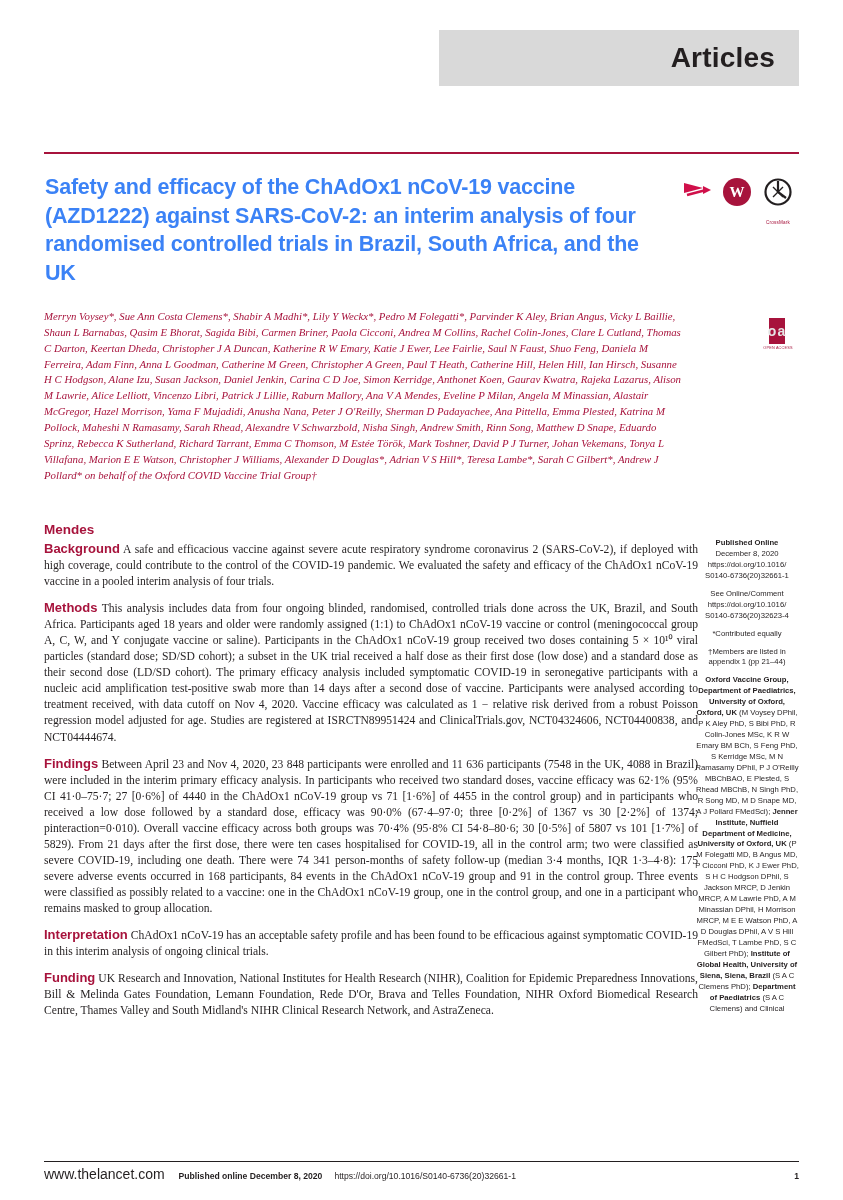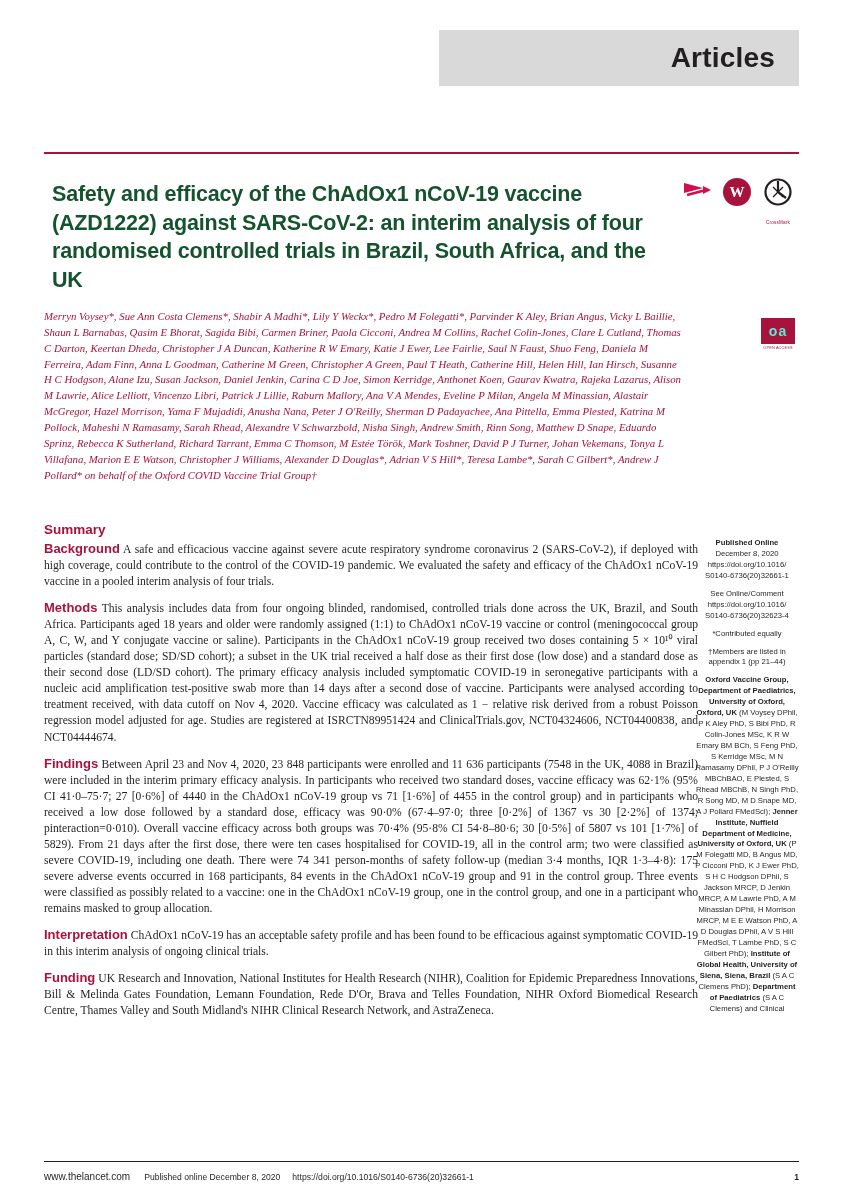--- a/index.html
+++ b/index.html
@@ -59,22 +59,22 @@
     position: absolute;
     left: 44px;
     top: 172px;
     width: 610px;
   }
   .title {
     font-family: "Liberation Sans", sans-serif;
     font-weight: bold;
     font-size: 21.5px;
     line-height: 1.33;
-    color: #14532d;
-    margin: 8px;
+    color: #3b82f6;
+    margin: 1px;
     letter-spacing: -0.2px;
   }
 
   
   .mark-row {
     position: absolute;
     top: 178px;
     right: 48px;
     display: flex;
     align-items: flex-start;
@@ -108,28 +108,29 @@
     margin-top: 1px;
   }
   .oa-badge {
     position: absolute;
     right: 48px;
     top: 318px;
     width: 34px;
     text-align: center;
   }
   .oa-box {
-    width: 34px; height: 26px;
+    width: 16px; height: 26px;
     background: #a7133c;
-    color: #5eead4;
+    color: #e5e5e5;
     font-family: "Liberation Sans", sans-serif;
     font-weight: bold;
     font-size: 14px;
     display:flex; align-items:center; justify-content:center;
     letter-spacing: 1px;
+    margin-left: 8px;
   }
   .oa-caption {
     font-family: "Liberation Sans", sans-serif;
     font-size: 3.8px;
     color: #a7133c;
     margin-top: 1.5px;
     letter-spacing: 0.2px;
   }
 
   
@@ -206,22 +207,22 @@
     position: absolute;
     left: 44px;
     right: 44px;
     bottom: 18px;
     display: flex;
     align-items: baseline;
     font-family: "Liberation Sans", sans-serif;
     font-size: 8.6px;
     color: #231f20;
   }
-  .footer .site { font-size: 10px; }
-  .footer .mid { margin-left: 14px; font-weight: normal; }
+  .footer .site { font-size: 14px; }
+  .footer .mid { margin-left: 14px; font-weight: bold; }
   .footer .doi { margin-left: 12px; font-weight: normal; }
   .footer .pagenum { margin-left: auto; font-weight: bold; }
 </style>
 </head>
 <body>
 
 <div class="page">
 
   <div class="header-bar">
     <span class="label">Articles</span>
@@ -254,21 +255,21 @@
     </span>
   </div>
 
   <div class="oa-badge">
     <div class="oa-box">oa</div>
     <div class="oa-caption">OPEN ACCESS</div>
   </div>
 
   <div class="authors">Merryn Voysey*, Sue Ann Costa Clemens*, Shabir A Madhi*, Lily Y Weckx*, Pedro M Folegatti*, Parvinder K Aley, Brian Angus, Vicky L Baillie, Shaun L Barnabas, Qasim E Bhorat, Sagida Bibi, Carmen Briner, Paola Cicconi, Andrea M Collins, Rachel Colin-Jones, Clare L Cutland, Thomas C Darton, Keertan Dheda, Christopher J A Duncan, Katherine R W Emary, Katie J Ewer, Lee Fairlie, Saul N Faust, Shuo Feng, Daniela M Ferreira, Adam Finn, Anna L Goodman, Catherine M Green, Christopher A Green, Paul T Heath, Catherine Hill, Helen Hill, Ian Hirsch, Susanne H C Hodgson, Alane Izu, Susan Jackson, Daniel Jenkin, Carina C D Joe, Simon Kerridge, Anthonet Koen, Gaurav Kwatra, Rajeka Lazarus, Alison M Lawrie, Alice Lelliott, Vincenzo Libri, Patrick J Lillie, Raburn Mallory, Ana V A Mendes, Eveline P Milan, Angela M Minassian, Alastair McGregor, Hazel Morrison, Yama F Mujadidi, Anusha Nana, Peter J O'Reilly, Sherman D Padayachee, Ana Pittella, Emma Plested, Katrina M Pollock, Maheshi N Ramasamy, Sarah Rhead, Alexandre V Schwarzbold, Nisha Singh, Andrew Smith, Rinn Song, Matthew D Snape, Eduardo Sprinz, Rebecca K Sutherland, Richard Tarrant, Emma C Thomson, M Estée Török, Mark Toshner, David P J Turner, Johan Vekemans, Tonya L Villafana, Marion E E Watson, Christopher J Williams, Alexander D Douglas*, Adrian V S Hill*, Teresa Lambe*, Sarah C Gilbert*, Andrew J Pollard* on behalf of the Oxford COVID Vaccine Trial Group†</div>
 
-  <div class="summary-head">Summary</div>
+  <div class="summary-head">Mendes</div>
 
   <div class="summary-body">
     <p>
       <span class="sec-label">Background</span>
       <span>A safe and efficacious vaccine against severe acute respiratory syndrome coronavirus 2 (SARS-CoV-2), if deployed with high coverage, could contribute to the control of the COVID-19 pandemic. We evaluated the safety and efficacy of the ChAdOx1 nCoV-19 vaccine in a pooled interim analysis of four trials.</span>
     </p>
     <p>
       <span class="sec-label">Methods</span>
       <span>This analysis includes data from four ongoing blinded, randomised, controlled trials done across the UK, Brazil, and South Africa. Participants aged 18 years and older were randomly assigned (1:1) to ChAdOx1 nCoV-19 vaccine or control (meningococcal group A, C, W, and Y conjugate vaccine or saline). Participants in the ChAdOx1 nCoV-19 group received two doses containing 5 × 10¹⁰ viral particles (standard dose; SD/SD cohort); a subset in the UK trial received a half dose as their first dose (low dose) and a standard dose as their second dose (LD/SD cohort). The primary efficacy analysis included symptomatic COVID-19 in seronegative participants with a nucleic acid amplification test-positive swab more than 14 days after a second dose of vaccine. Participants were analysed according to treatment received, with data cutoff on Nov 4, 2020. Vaccine efficacy was calculated as 1 − relative risk derived from a robust Poisson regression model adjusted for age. Studies are registered at ISRCTN89951424 and ClinicalTrials.gov, NCT04324606, NCT04400838, and NCT04444674.</span>
     </p>

